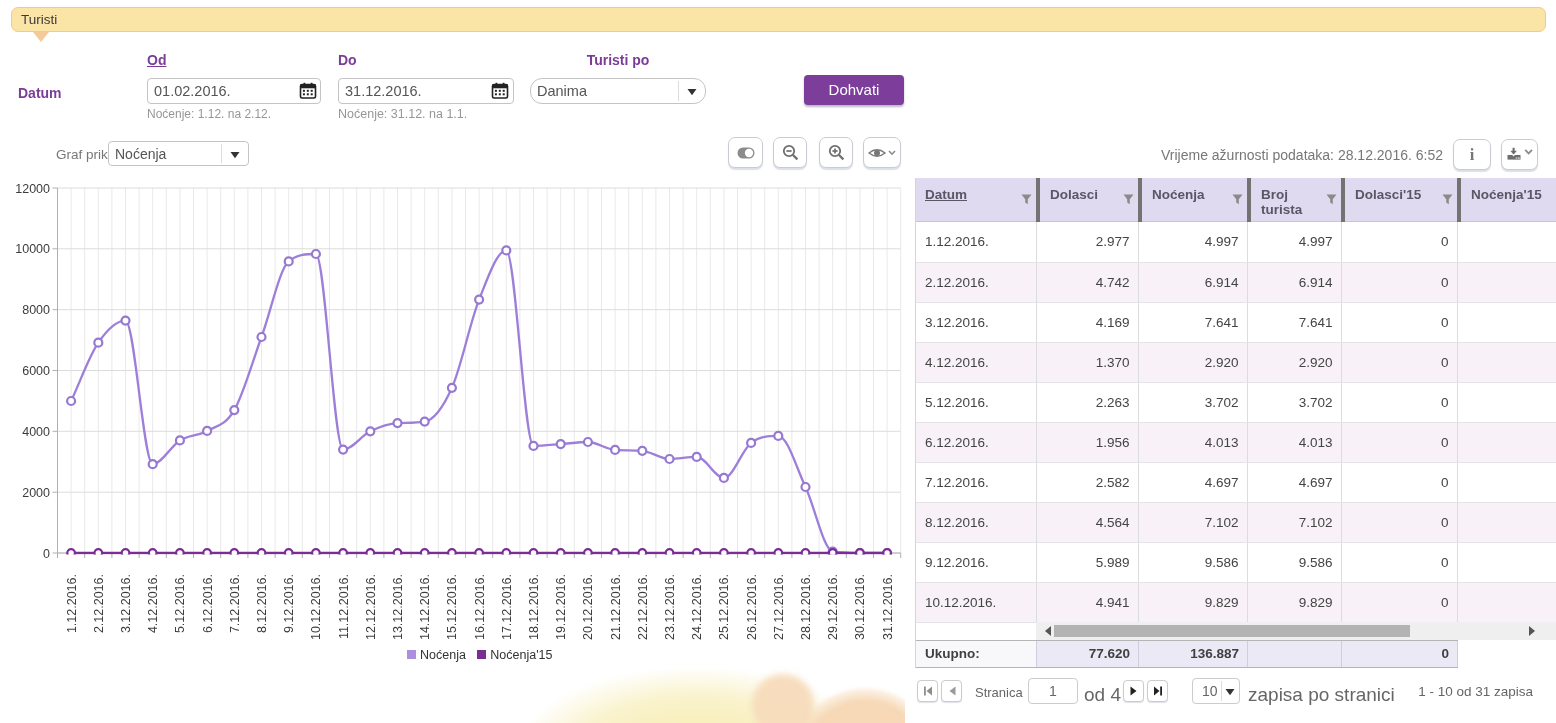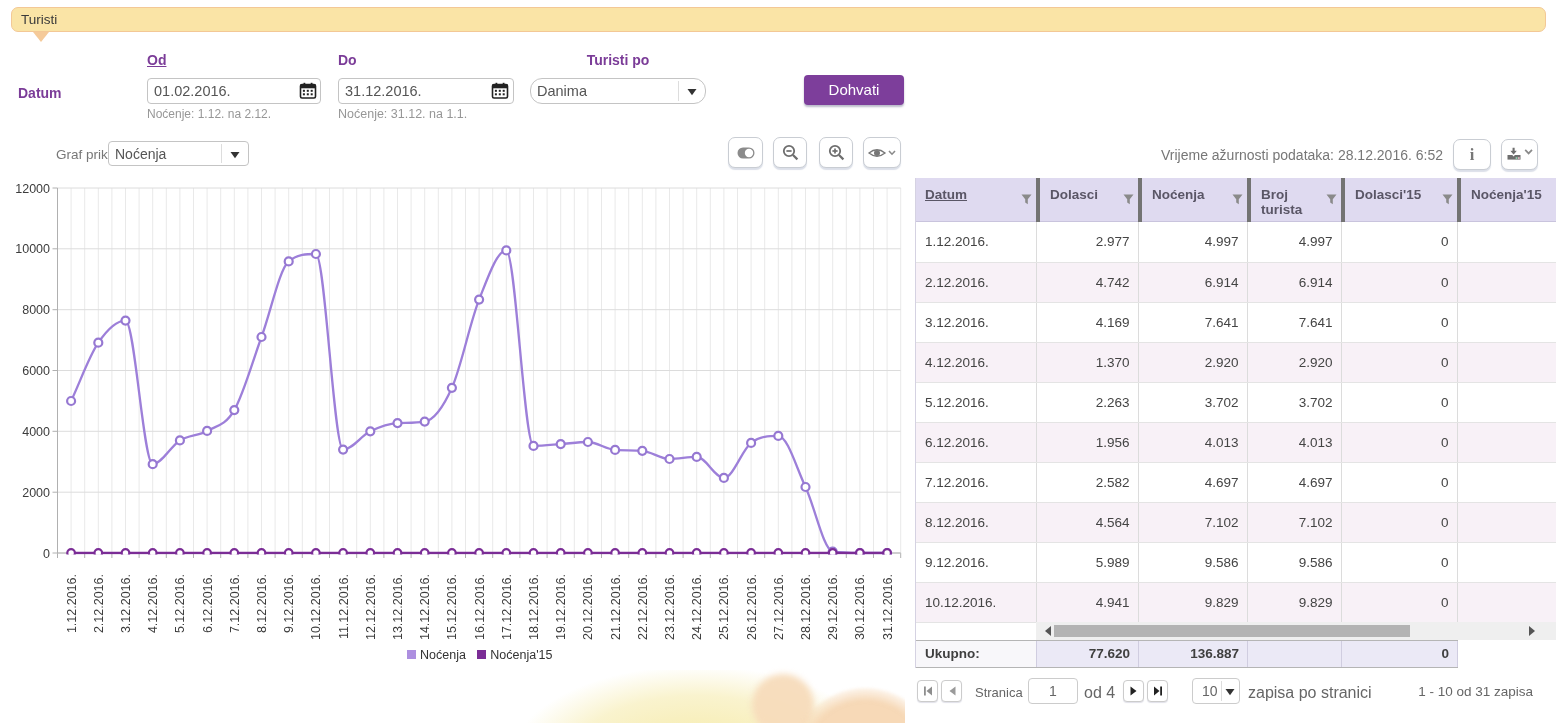--- a/index.html
+++ b/index.html
@@ -11,21 +11,21 @@
   box-shadow:0 2px 1px rgba(175,185,205,.45); display:flex; align-items:center; justify-content:center; }
 table.grid { border-collapse:collapse; table-layout:fixed; width:658px; }
 table.grid td { font-size:13.5px; color:#444; height:40px; text-align:right; padding-right:8px;
   border-left:1px solid #dcdcdc; border-bottom:1px solid #e4e4e4; background:#fff; }
 table.grid td.l { text-align:left; padding-left:10px; border-left:none; }
 table.grid tr.alt td { background:#f8f1f7; }
 .hdrcell { position:absolute; top:0; height:44px; color:#5a5666; font-weight:bold; font-size:13.5px;
   padding:9px 0 0 10px; border-left:4px solid #737373; }
 .pgbtn { position:absolute; width:21px; height:22px; background:#fff; border:1px solid #ccc; border-radius:4px;
   box-shadow:0 1px 1px rgba(180,180,200,.4); display:flex; align-items:center; justify-content:center; }
-.ptxt { position:absolute; font-size:16px; color:#666; }
+.ptxt { position:absolute; font-size:19px; color:#666; }
 </style></head>
 <body>
 
 <div class="abs" style="left:520px;top:670px;width:340px;height:110px;background:radial-gradient(ellipse at 52% 80%, rgba(245,233,160,.95) 0%, rgba(247,238,185,.7) 50%, rgba(255,255,255,0) 74%);"></div>
 <div class="abs" style="left:752px;top:674px;width:62px;height:62px;border-radius:50%;background:rgba(247,219,187,.95);filter:blur(3px);"></div>
 <div class="abs" style="left:790px;top:688px;width:150px;height:150px;border-radius:50%;background:radial-gradient(circle, rgba(246,215,180,.97) 58%, rgba(246,215,180,0) 75%);filter:blur(1.5px);"></div>
 <div class="abs" style="left:905px;top:640px;width:651px;height:83px;background:#fff;"></div>
 
 <div class="abs" style="left:11px;top:7px;width:1535px;height:25px;background:#fae4a6;border:1px solid #f3c896;border-radius:7px;">
   <div style="font-size:13.5px;font-weight:normal;color:#3a3a3a;padding:4px 0 0 9px;">Turisti</div>

